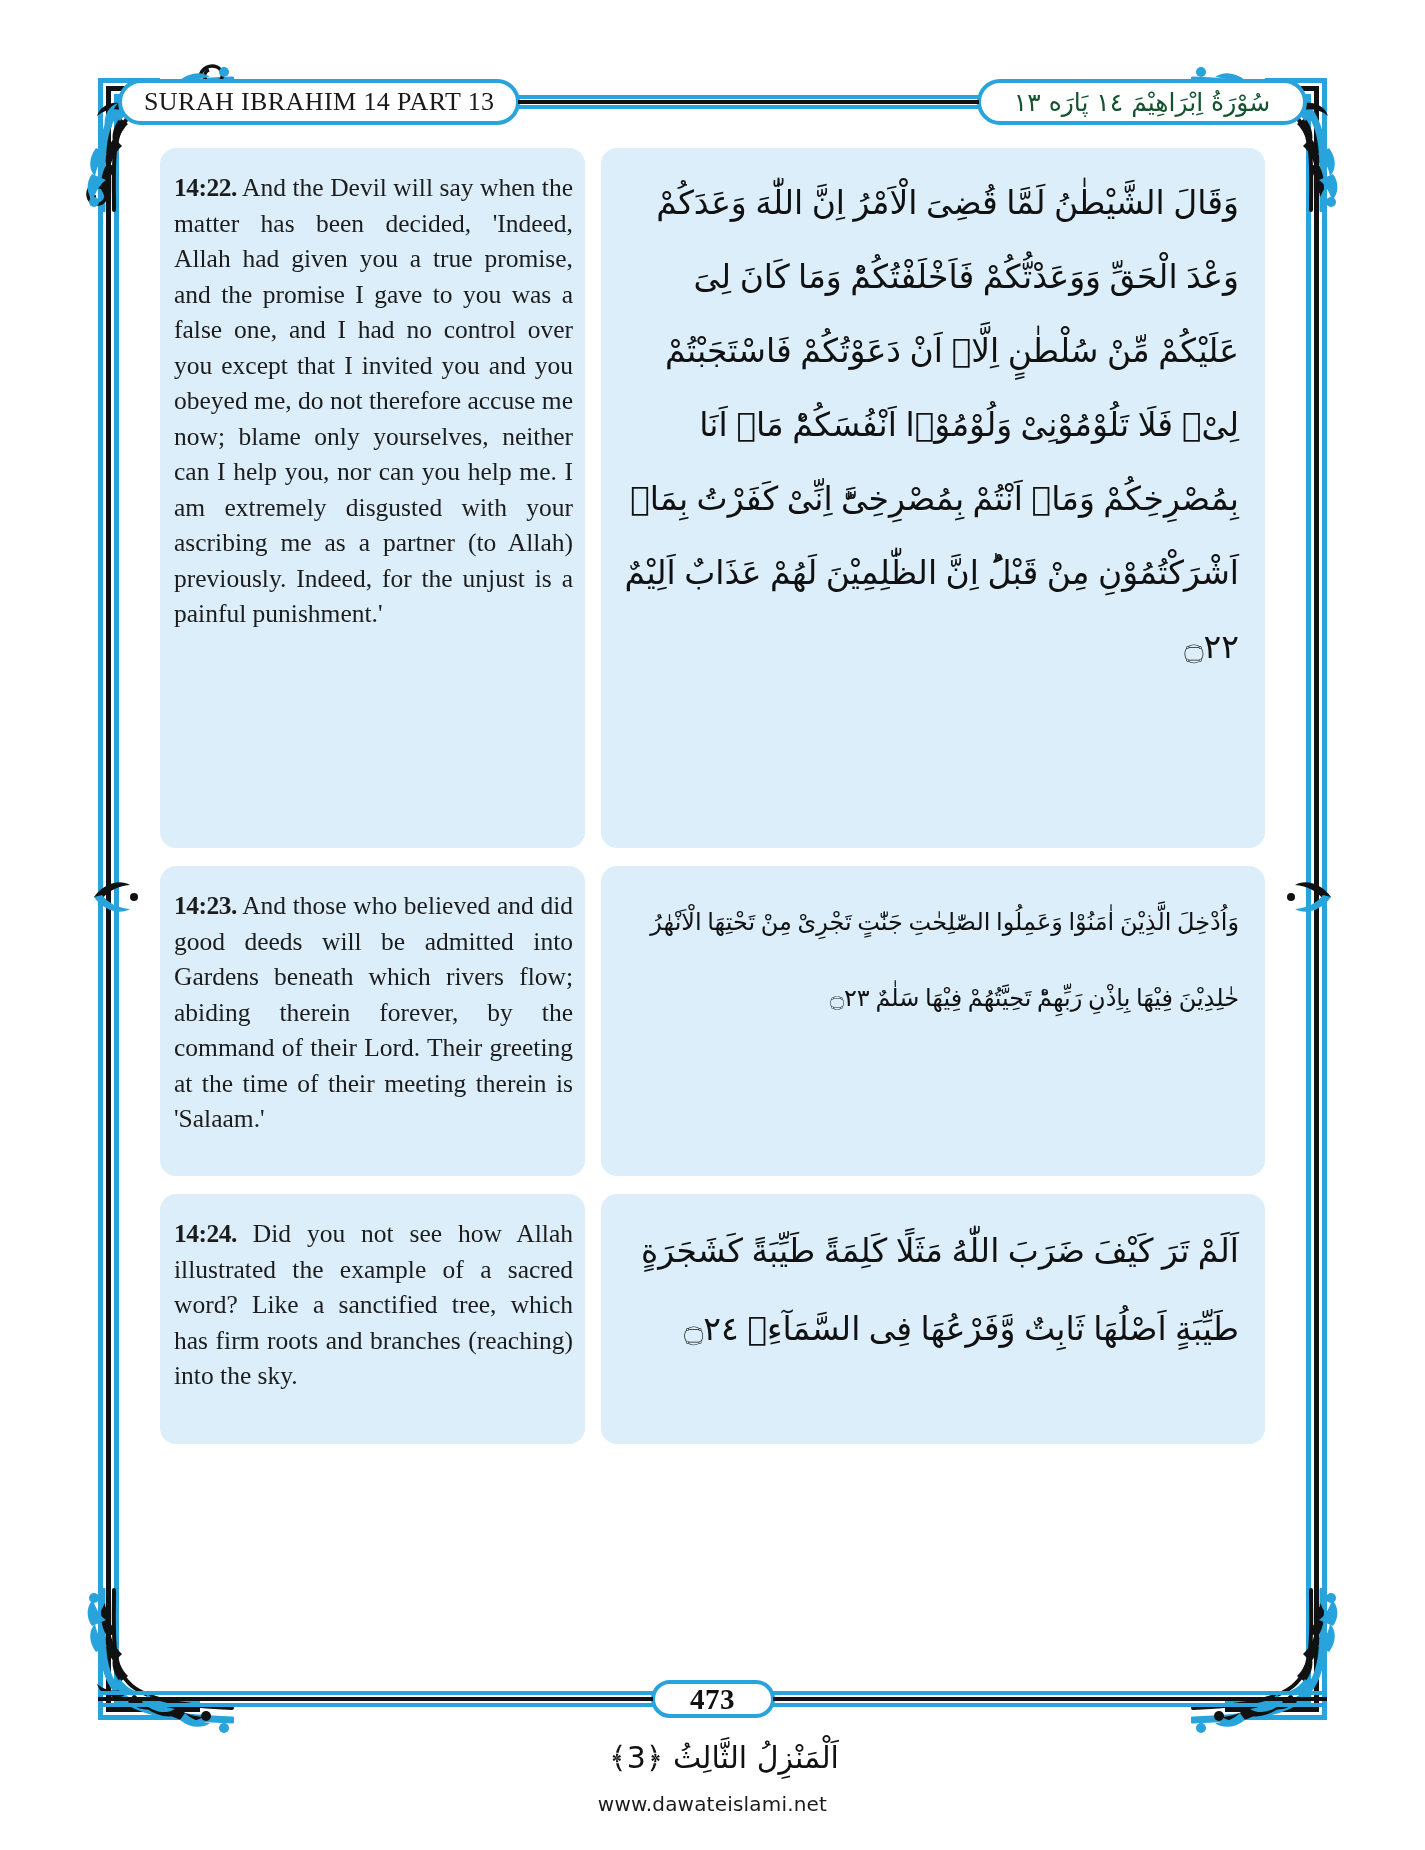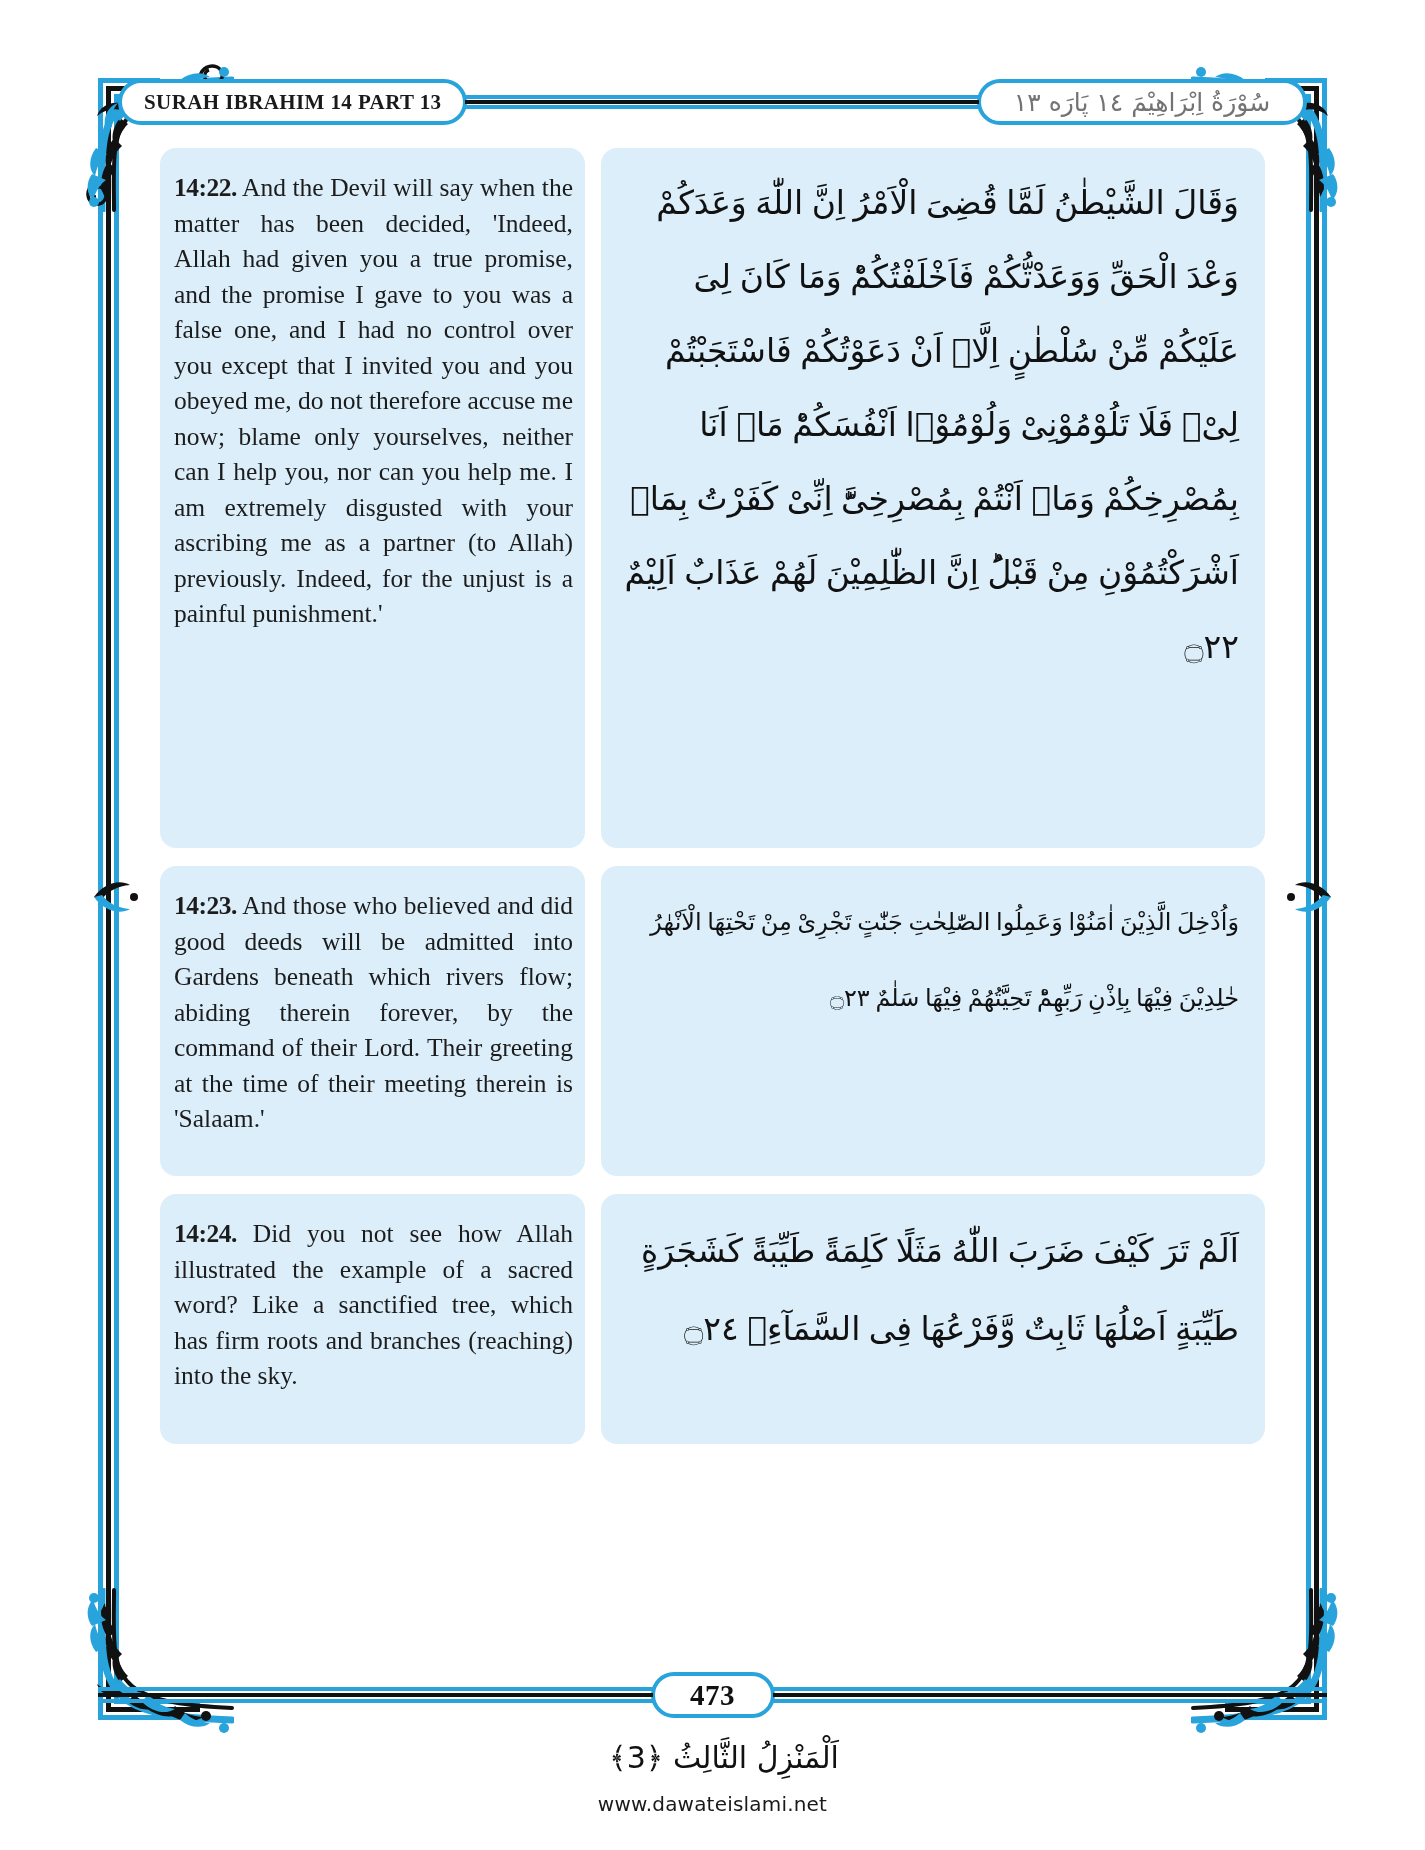--- a/index.html
+++ b/index.html
@@ -115,32 +115,32 @@
     display: flex;
     align-items: center;
     justify-content: center;
     box-sizing: border-box;
     padding: 0 22px;
   }
   .hdr-pill.left  { min-width: 330px; }
   .hdr-pill.right { min-width: 330px; }
   #hdr-title {
     font-family: "Liberation Serif", serif;
-    font-weight: bold;
-    font-size: 21px;
+    font-weight: normal;
+    font-size: 26px;
     letter-spacing: 0.4px;
     color: #1a1a1a;
     white-space: nowrap;
     font-variant: small-caps;
     text-transform: uppercase;
   }
   #hdr-arabic {
     font-family: "DejaVu Sans", sans-serif;
     font-size: 25px;
-    color: #737373;
+    color: #14532d;
     direction: rtl;
     white-space: nowrap;
     line-height: 1;
     text-align: center;
   }
   .hdr-rule {
     flex: 1;
     height: 14px;
     position: relative;
     margin: 0 -2px;
@@ -256,21 +256,21 @@
     position: absolute;
     left: 0; right: 0;
     top: 6px;
     height: 4px;
     background: #111111;
   }
   #page-pill {
     background: #ffffff;
     border: 4px solid #29a3dc;
     border-radius: 26px;
-    height: 46px;
+    height: 38px;
     min-width: 124px;
     display: flex;
     align-items: center;
     justify-content: center;
     box-sizing: border-box;
     margin: 0 -2px;
   }
   #page-number {
     font-family: "Liberation Serif", serif;
     font-size: 29px;

